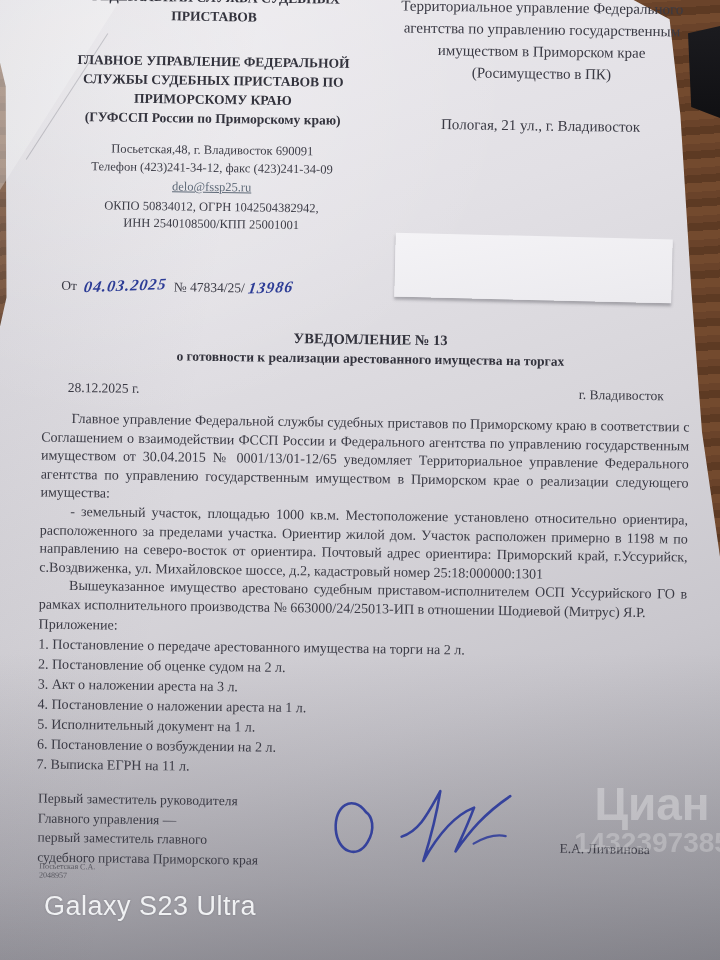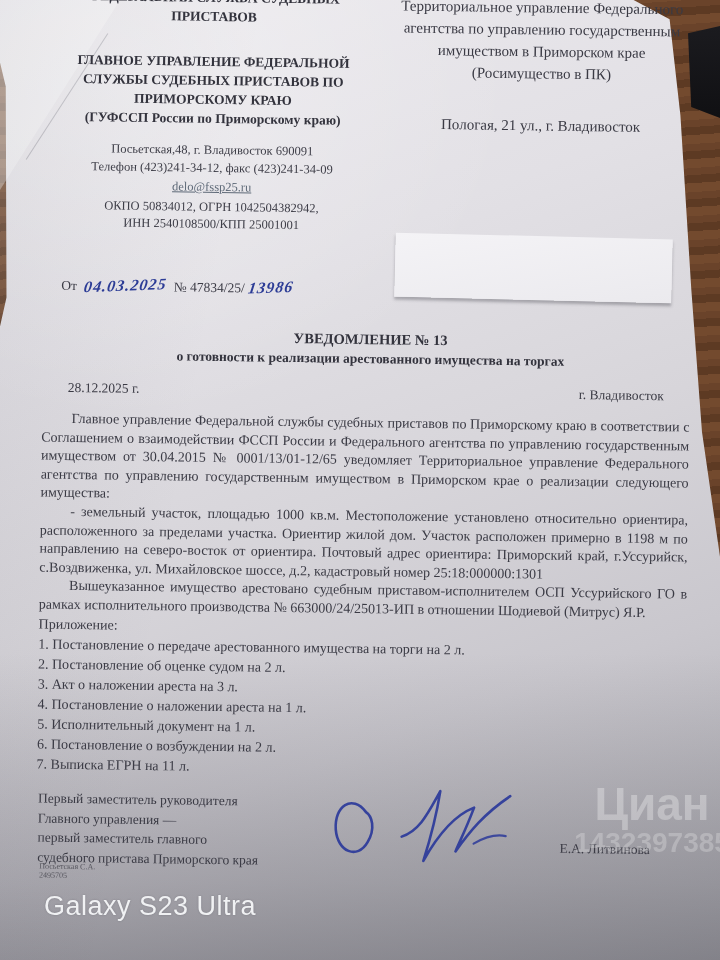--- a/index.html
+++ b/index.html
@@ -141,21 +141,21 @@
   <svg class="sig-svg" width="230" height="100" viewBox="0 0 230 100">
     <path d="M42,34 C28,16 10,28 12,52 C14,74 34,82 44,64 C52,50 48,38 42,34" fill="none" stroke="#2b3a9a" stroke-width="2.6" stroke-linecap="round" opacity="0.92"></path>
     <path d="M78,58 C96,52 104,34 116,12 C112,40 106,62 100,82 C114,56 130,36 150,28 C142,50 136,62 132,72 C146,52 160,34 186,16" fill="none" stroke="#2b3a9a" stroke-width="2.6" stroke-linecap="round" stroke-linejoin="round" opacity="0.92"></path>
     <path d="M150,64 C160,58 172,54 182,56" fill="none" stroke="#2b3a9a" stroke-width="2.2" stroke-linecap="round" opacity="0.85"></path>
   </svg>
 
   <div class="sig-name">Е.А. Литвинова</div>
 
   <div class="executor">
     <div>Посьетская С.А.</div>
-    <div>2495705</div>
+    <div>2048957</div>
   </div>
 </div>
 
 <div class="sticker"></div>
 
 <div class="cian">
   <div class="c1">Циан</div>
   <div class="c2">1432397385</div>
 </div>
 

